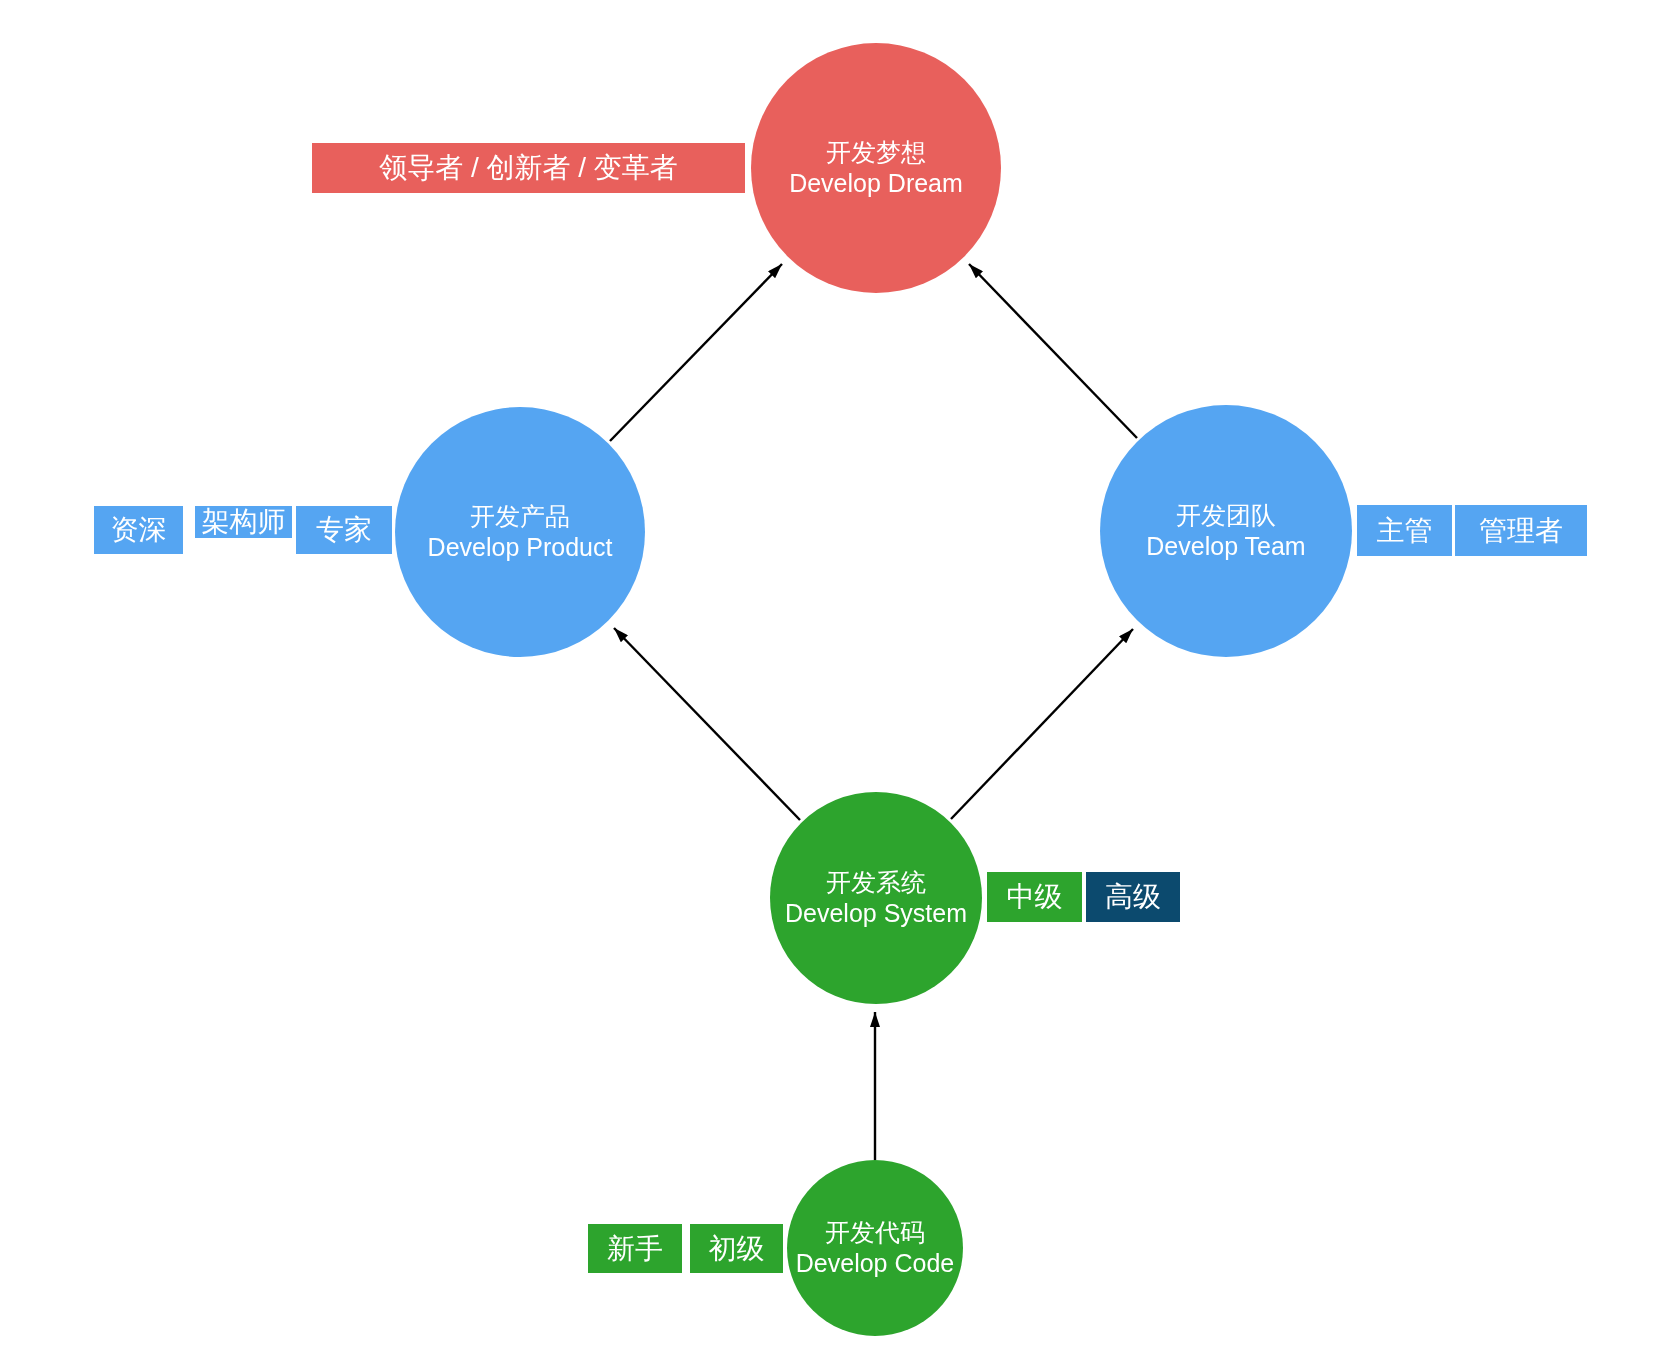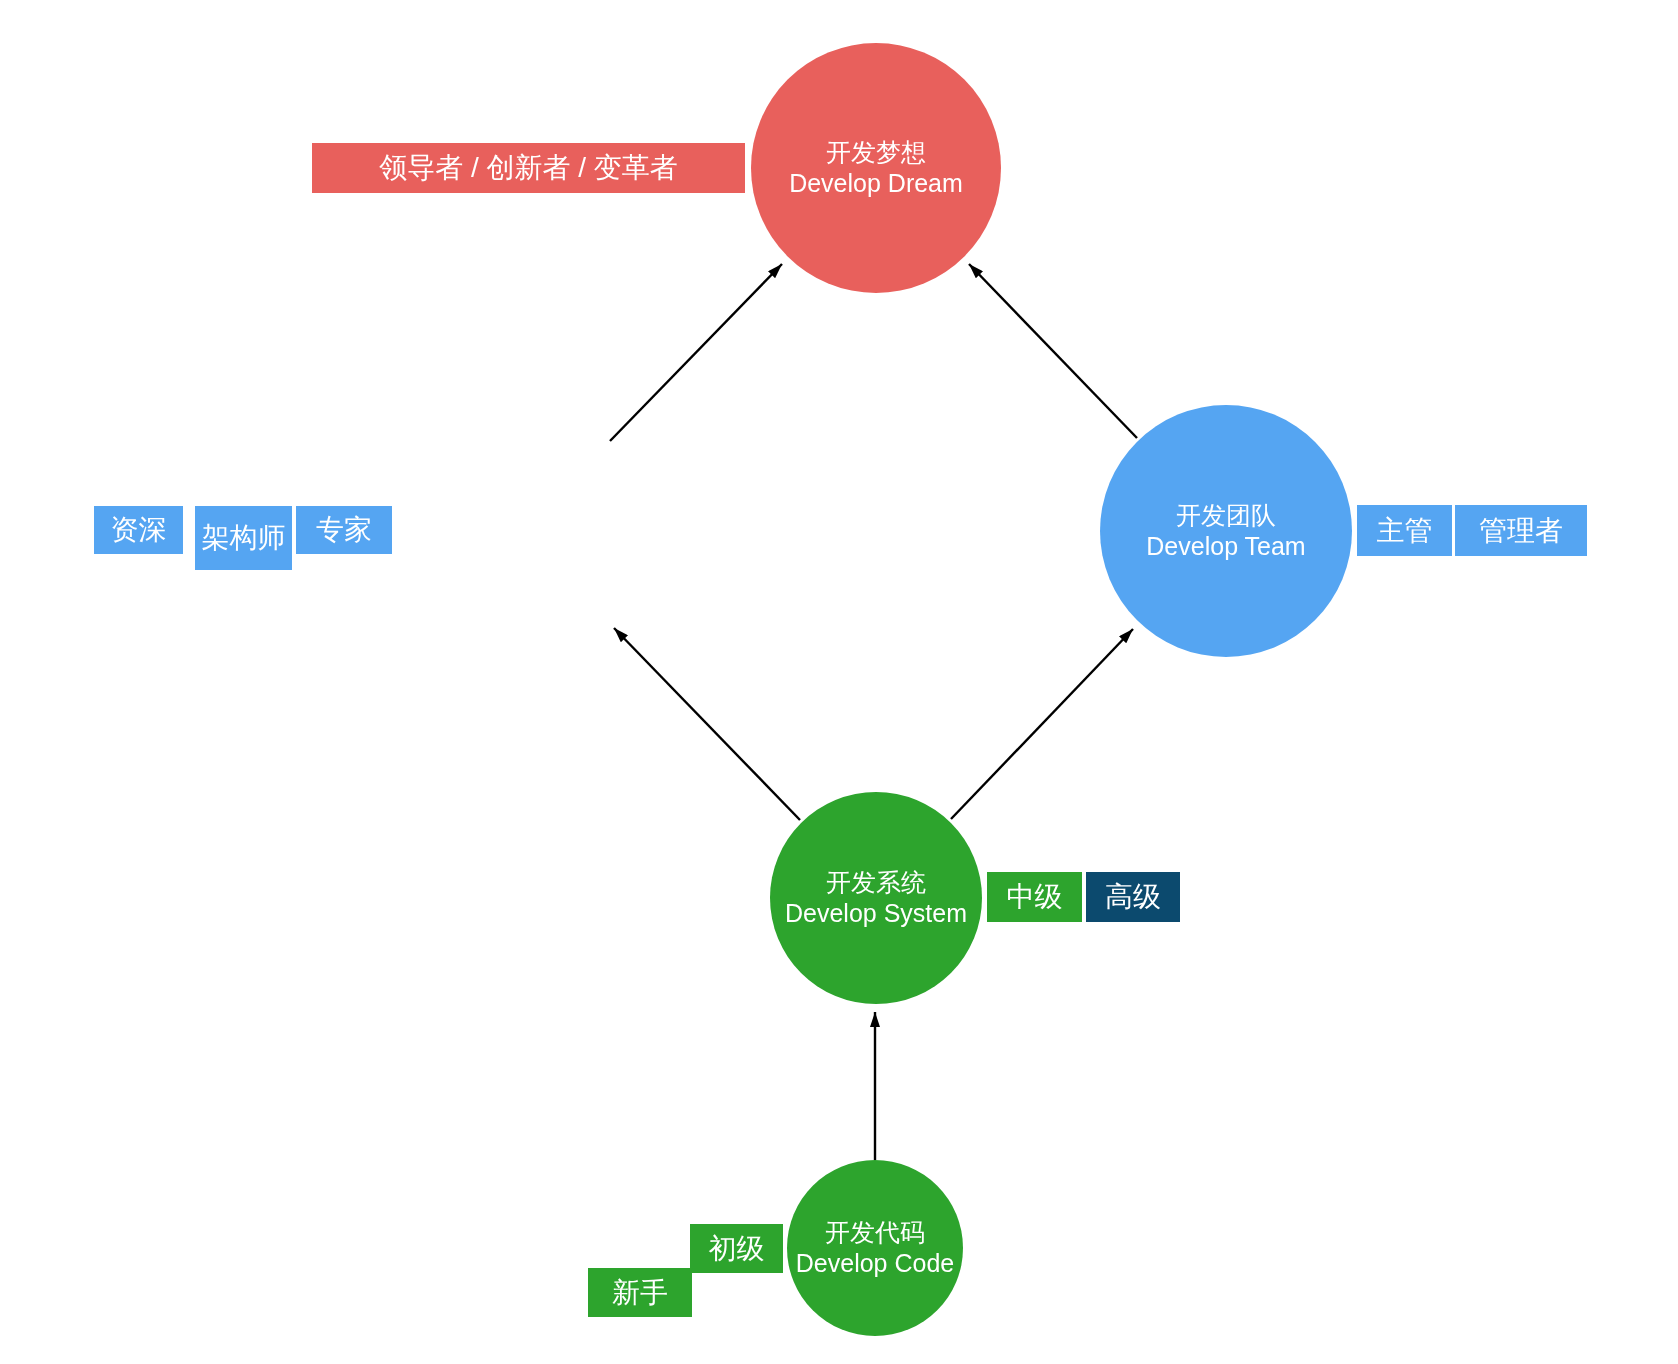--- a/index.html
+++ b/index.html
@@ -39,35 +39,39 @@
       <line x1="610" y1="441" x2="782" y2="264" stroke="#000000" stroke-width="2.4" marker-end="url(#ah)"></line>
       <line x1="1137" y1="438" x2="969" y2="264" stroke="#000000" stroke-width="2.4" marker-end="url(#ah)"></line>
       <line x1="800" y1="820" x2="614" y2="628" stroke="#000000" stroke-width="2.4" marker-end="url(#ah)"></line>
       <line x1="951" y1="819" x2="1133" y2="629" stroke="#000000" stroke-width="2.4" marker-end="url(#ah)"></line>
       <line x1="875" y1="1160" x2="875" y2="1012" stroke="#000000" stroke-width="2.4" marker-end="url(#ah)"></line>
     </svg>
 <div class="node" style="left: 751px; top: 43px; width: 250px; height: 250px; background: rgb(232, 96, 92); color: rgb(255, 255, 255);">
       <div class="zh">开发梦想</div>
       <div class="en">Develop Dream</div>
     </div>
+    <div class="node" style="left: 395px; top: 407px; width: 250px; height: 250px; background: rgb(85, 165, 242); color: rgb(255, 255, 255);">
+      <div class="zh">开发产品</div>
+      <div class="en">Develop Product</div>
+    </div>
     <div class="node" style="left: 1100px; top: 405px; width: 252px; height: 252px; background: rgb(85, 165, 242); color: rgb(255, 255, 255);">
       <div class="zh">开发团队</div>
       <div class="en">Develop Team</div>
     </div>
     <div class="node" style="left: 787px; top: 1160px; width: 176px; height: 176px; background: rgb(45, 164, 45); color: rgb(255, 255, 255);">
       <div class="zh">开发代码</div>
       <div class="en">Develop Code</div>
     </div>
     <div class="node" style="left: 770px; top: 792px; width: 212px; height: 212px; background: rgb(45, 164, 45); color: rgb(255, 255, 255);">
       <div class="zh">开发系统</div>
       <div class="en">Develop System</div>
     </div>
     <div class="tag" style="left: 312px; top: 143px; width: 433px; height: 50px; background: rgb(232, 96, 92); color: rgb(255, 255, 255);">领导者 / 创新者 / 变革者</div>
     <div class="tag" style="left: 94px; top: 506px; width: 89px; height: 48px; background: rgb(85, 165, 242); color: rgb(255, 255, 255);">资深</div>
-    <div class="tag" style="left: 195px; top: 506px; width: 97px; height: 64px; background: rgb(85, 165, 242); color: rgb(255, 255, 255);">架构师</div>
+    <div class="tag" style="left: 195px; top: 506px; width: 97px; height: 32px; background: rgb(85, 165, 242); color: rgb(255, 255, 255);">架构师</div>
     <div class="tag" style="left: 296px; top: 506px; width: 96px; height: 48px; background: rgb(85, 165, 242); color: rgb(255, 255, 255);">专家</div>
     <div class="tag" style="left: 1357px; top: 505px; width: 95px; height: 51px; background: rgb(85, 165, 242); color: rgb(255, 255, 255);">主管</div>
     <div class="tag" style="left: 1455px; top: 505px; width: 132px; height: 51px; background: rgb(85, 165, 242); color: rgb(255, 255, 255);">管理者</div>
     <div class="tag" style="left: 987px; top: 872px; width: 95px; height: 50px; background: rgb(45, 164, 45); color: rgb(255, 255, 255);">中级</div>
     <div class="tag" style="left: 1086px; top: 872px; width: 94px; height: 50px; background: #0c4a6e; color: rgb(255, 255, 255);">高级</div>
-    <div class="tag" style="left: 588px; top: 1224px; width: 104px; height: 49px; background: rgb(45, 164, 45); color: rgb(255, 255, 255); margin-top: 44px;">新手</div>
+    <div class="tag" style="left: 588px; top: 1224px; width: 94px; height: 49px; background: rgb(45, 164, 45); color: rgb(255, 255, 255);">新手</div>
     <div class="tag" style="left: 690px; top: 1224px; width: 93px; height: 49px; background: rgb(45, 164, 45); color: rgb(255, 255, 255);">初级</div>
   </div>
 
 </body></html>

